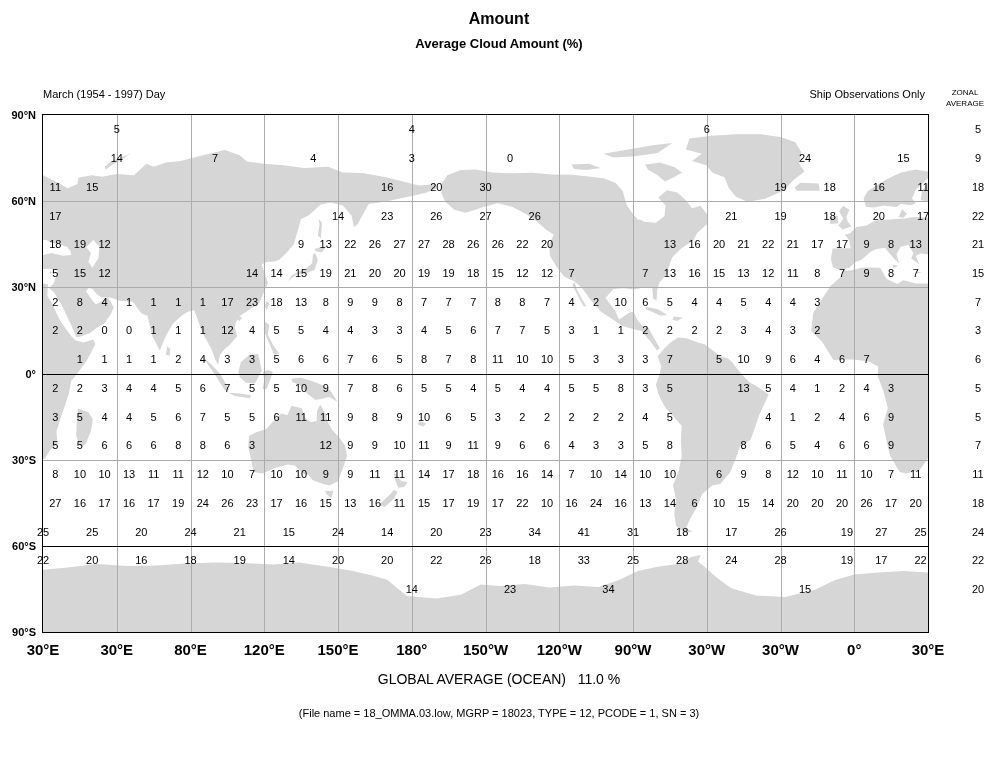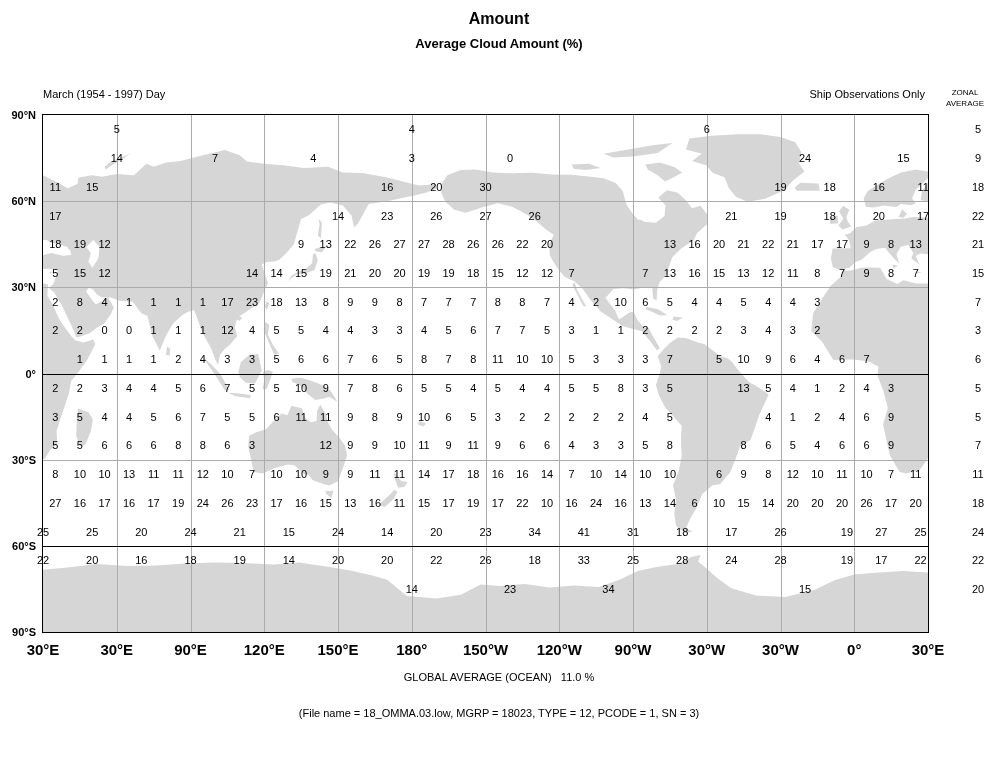--- a/index.html
+++ b/index.html
@@ -11,21 +11,21 @@
   #right-note{top:88px;left:635px;width:290px;text-align:right;font-size:11px;}
   #zonal-head{top:87px;left:935px;width:60px;text-align:center;font-size:8px;line-height:11px;}
   #map{left:43px;top:115px;width:885px;height:517px;outline:1px solid #000;background:#fff;}
   #land-svg{position:absolute;left:0;top:0;}
   .gridline{position:absolute;background:#ababab;}
   .gridline.dark{background:#000;}
   .cellv{position:absolute;font-size:11px;white-space:nowrap;transform:translate(-50%,-50%);}
   .ylab{position:absolute;right:962px;width:60px;text-align:right;font-size:11px;font-weight:bold;transform:translateY(-50%);}
   .xlab{position:absolute;top:641px;width:70px;text-align:center;font-size:15px;font-weight:bold;transform:translateX(-50%);}
   .zonv{position:absolute;left:935px;width:86px;text-align:center;font-size:11px;transform:translateY(-50%);}
-  #footer1{top:671px;left:0;width:998px;text-align:center;font-size:11px;white-space:pre;}
+  #footer1{top:671px;left:0;width:998px;text-align:center;font-size:14px;white-space:pre;}
   #footer2{top:707px;left:0;width:998px;text-align:center;font-size:11px;white-space:pre;}
 </style>
 </head>
 <body>
 
 <div id="title" class="abs">Amount</div>
 <div id="subtitle" class="abs">Average Cloud Amount (%)</div>
 <div id="left-note" class="abs">March (1954 - 1997) Day</div>
 <div id="right-note" class="abs">Ship Observations Only</div>
 <div id="zonal-head" class="abs">
@@ -497,21 +497,21 @@
     <div class="ylab" style="top: 201.167px;">60°N</div>
     <div class="ylab" style="top: 287.333px;">30°N</div>
     <div class="ylab" style="top: 373.5px;">0°</div>
     <div class="ylab" style="top: 459.667px;">30°S</div>
     <div class="ylab" style="top: 545.833px;">60°S</div>
     <div class="ylab" style="top: 632px;">90°S</div>
   </div>
 <div id="xlabels">
     <div class="xlab" style="left: 43px;">30°E</div>
     <div class="xlab" style="left: 116.75px;">30°E</div>
-    <div class="xlab" style="left: 190.5px;">90°E</div>
+    <div class="xlab" style="left: 190.5px;">80°E</div>
     <div class="xlab" style="left: 264.25px;">120°E</div>
     <div class="xlab" style="left: 338px; text-align: center;">150°E</div>
     <div class="xlab" style="left: 411.75px;">180°</div>
     <div class="xlab" style="left: 485.5px;">150°W</div>
     <div class="xlab" style="left: 559.25px;">120°W</div>
     <div class="xlab" style="left: 633px;">90°W</div>
     <div class="xlab" style="left: 706.75px;">30°W</div>
     <div class="xlab" style="left: 780.5px;">30°W</div>
     <div class="xlab" style="left: 854.25px;">0°</div>
     <div class="xlab" style="left: 928px;">30°E</div>

